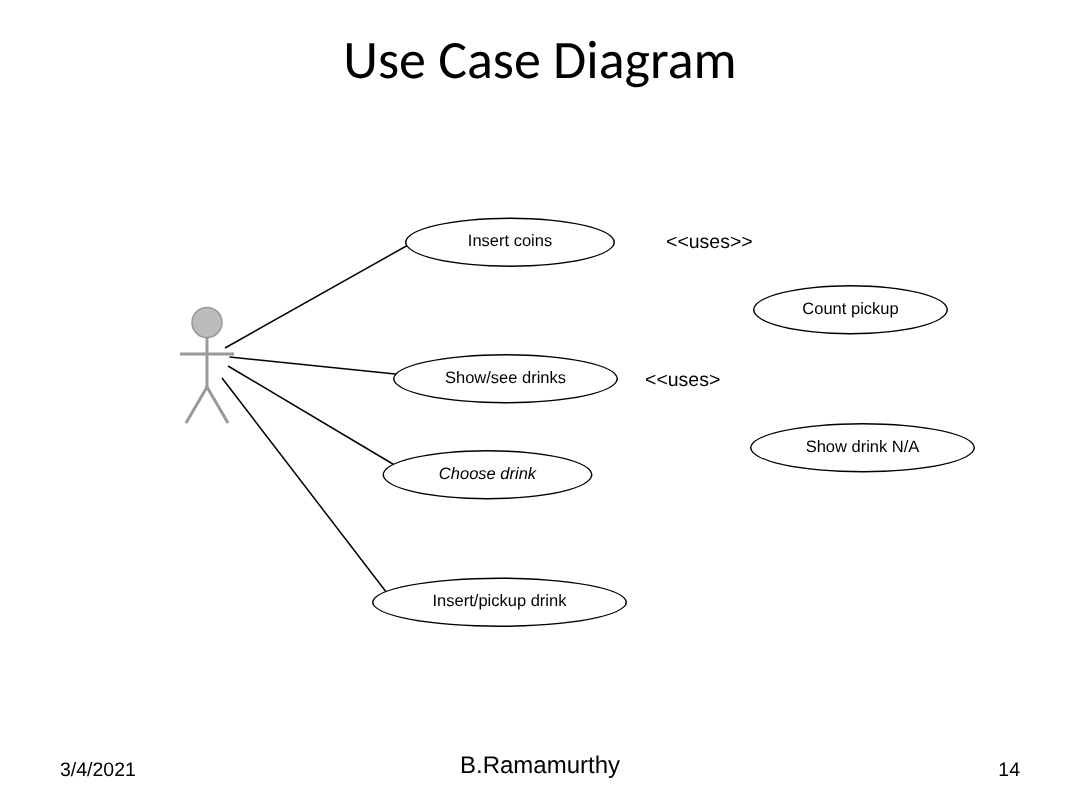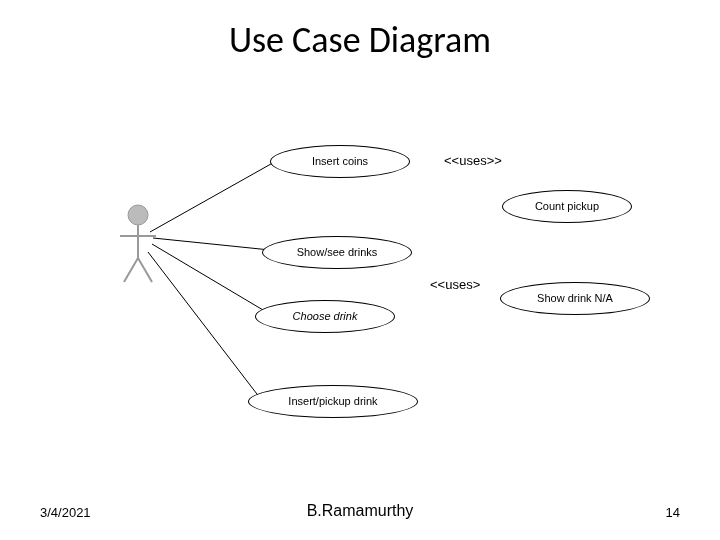--- a/index.html
+++ b/index.html
@@ -109,17 +109,17 @@
 <div class="ellipse" style="left:255px; top:300px; width:140px; height:33px;font-style:italic;">
   <span>Choose drink</span>
 </div>
 
 <div class="ellipse" style="left:248px; top:385px; width:170px; height:33px;">
   <span>Insert/pickup drink</span>
 </div>
 
 <div class="label" style="left:416px; top:153px;margin-left:28px;">&lt;&lt;uses&gt;&gt;</div>
 
-<div class="label" style="left:430px; top:245px;margin-top:32px;">&lt;&lt;uses&gt;</div>
+<div class="label" style="left:430px; top:245px;">&lt;&lt;uses&gt;</div>
 
 <div class="footer-date">3/4/2021</div>
 <div class="footer-author">B.Ramamurthy</div>
 <div class="footer-page">14</div>
 
 </body></html>

